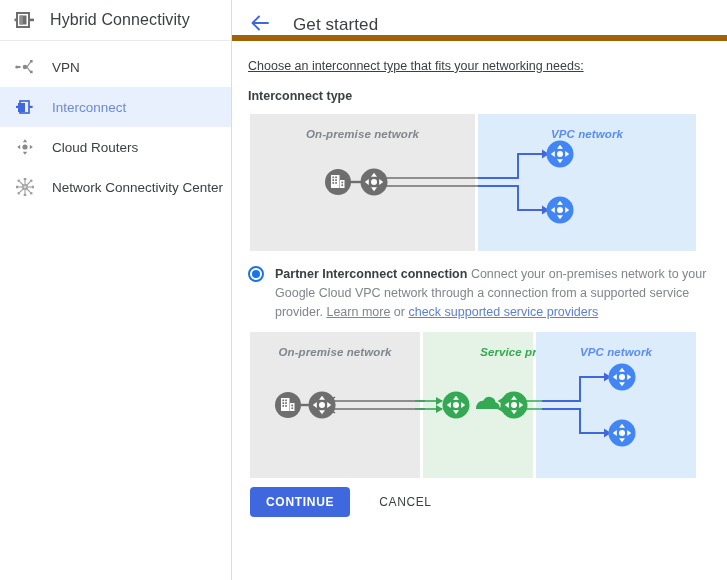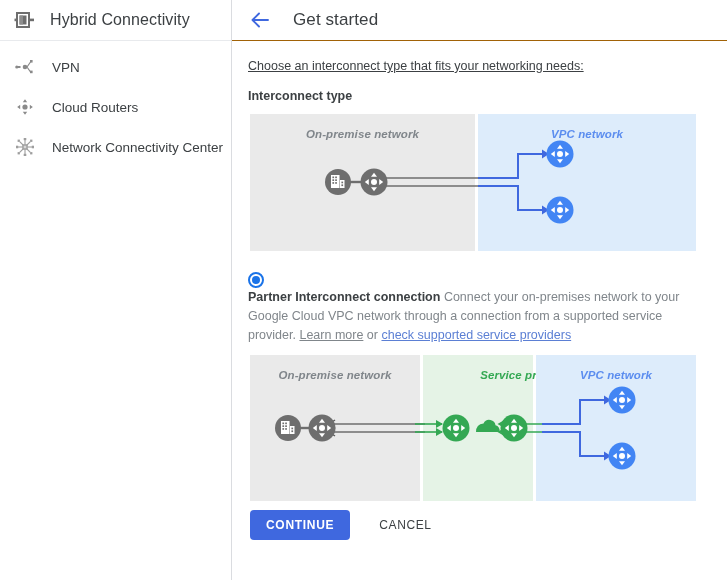--- a/index.html
+++ b/index.html
@@ -62,22 +62,22 @@
   .main {
     flex: 1 1 auto;
     height: 580px;
     background: #fff;
     display: flex; flex-direction: column;
     min-width: 0;
   }
   .main-header {
     height: 41px;
     flex: 0 0 41px;
-    display: flex; align-items: center;
-    border-bottom: 1px solid #a16207;
+    display: flex; align-items: flex-end;
+    border-bottom: 6px solid #a16207;
     padding-left: 16px;
   }
   .back-arrow {
     width: 24px; height: 24px;
     flex: 0 0 24px;
     display: flex; align-items: center; justify-content: center;
     cursor: pointer;
   }
   .main-header .page-title {
     margin-left: 21px;
@@ -235,20 +235,31 @@
             <rect x="1.5" y="9" width="4" height="2" fill="#8a8a8a"></rect>
             <circle cx="1.8" cy="10" r="1.6" fill="#8a8a8a"></circle>
             <path d="M12 10 L15.5 5 M12 10 L15.5 15" stroke="#8a8a8a" stroke-width="1.2" fill="none"></path>
             <rect x="15" y="3" width="2.6" height="2.6" fill="#8a8a8a"></rect>
             <rect x="15" y="13.6" width="2.6" height="2.6" fill="#8a8a8a"></rect>
           </svg>
         </span>
         <span class="nav-label">VPN</span>
       </div>
 
+      <div class="nav-item active">
+        <span class="nav-icon">
+          <svg width="20" height="20" viewBox="0 0 20 20">
+            <rect x="5" y="4" width="9" height="12" fill="none" stroke="#3f68df" stroke-width="1.7"></rect>
+            <rect x="3" y="6" width="7" height="9" fill="#3f68df"></rect>
+            <rect x="14" y="8.8" width="3.6" height="2.2" fill="#3f68df"></rect>
+            <rect x="1" y="8.8" width="2" height="2.2" fill="#3f68df"></rect>
+          </svg>
+        </span>
+        <span class="nav-label">Interconnect</span>
+      </div>
 
       <div class="nav-item">
         <span class="nav-icon">
           <svg width="20" height="20" viewBox="0 0 20 20">
             <circle cx="10" cy="10" r="2.6" fill="#8a8a8a"></circle>
             <path d="M10 2.2 L12.2 5.2 L7.8 5.2 Z" fill="#8a8a8a"></path>
             <path d="M10 17.8 L12.2 14.8 L7.8 14.8 Z" fill="#8a8a8a"></path>
             <path d="M2.2 10 L5.2 7.8 L5.2 12.2 Z" fill="#8a8a8a"></path>
             <path d="M17.8 10 L14.8 7.8 L14.8 12.2 Z" fill="#8a8a8a"></path>
           </svg>
@@ -365,21 +376,21 @@
           <g fill="#ffffff">
             <circle cx="310" cy="96" r="3"></circle>
             <path d="M310 86.8 L313 90.8 L307 90.8 Z"></path>
             <path d="M310 105.2 L313 101.2 L307 101.2 Z"></path>
             <path d="M300.8 96 L304.8 93 L304.8 99 Z"></path>
             <path d="M319.2 96 L315.2 93 L315.2 99 Z"></path>
           </g>
         </svg>
       </div>
 
-      <div class="radio-row" style="margin-top:20px;flex-direction:column;">
+      <div class="radio-row" style="margin-top:14px;">
         <span class="radio-ctrl checked">
           <span class="ring"></span>
           <span class="dot"></span>
         </span>
         <span class="radio-text"><span class="strong">Partner Interconnect connection</span>
           <span>Connect your on-premises network to your Google Cloud VPC network through a connection from a supported service provider.</span>
           <a>Learn more</a>
           <span>or</span>
           <a class="link-blue">check supported service providers</a></span>
       </div>

